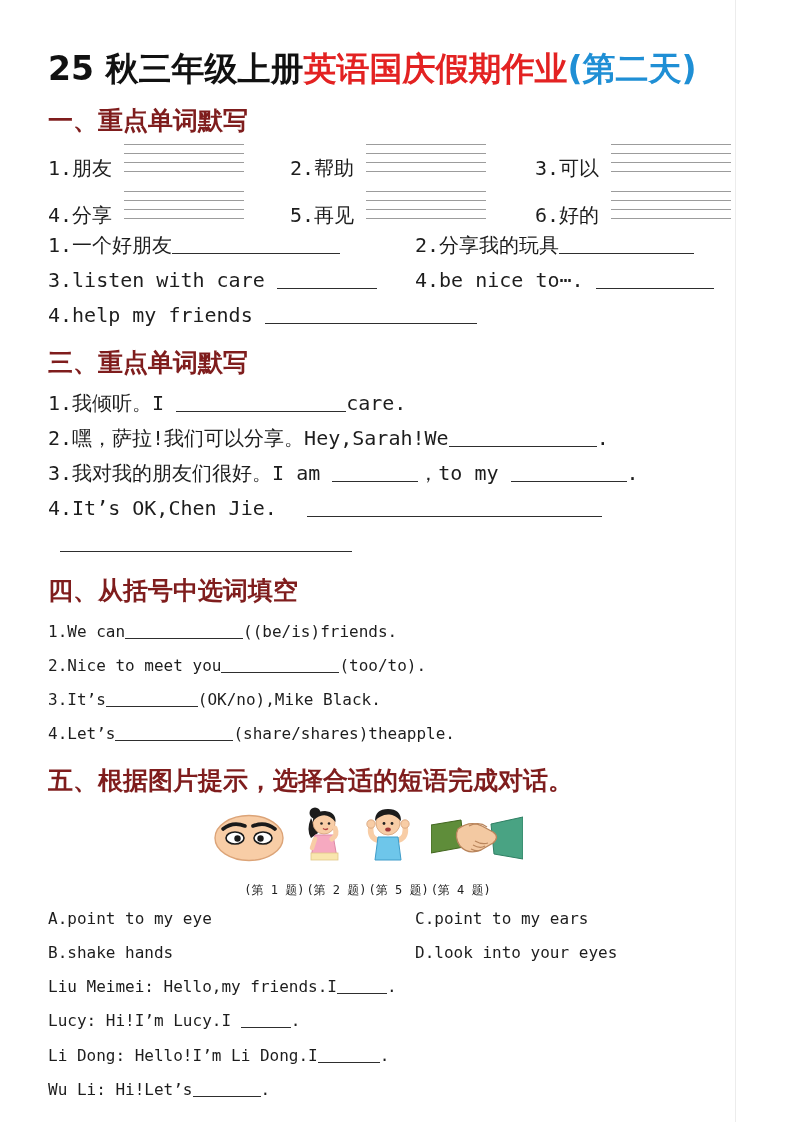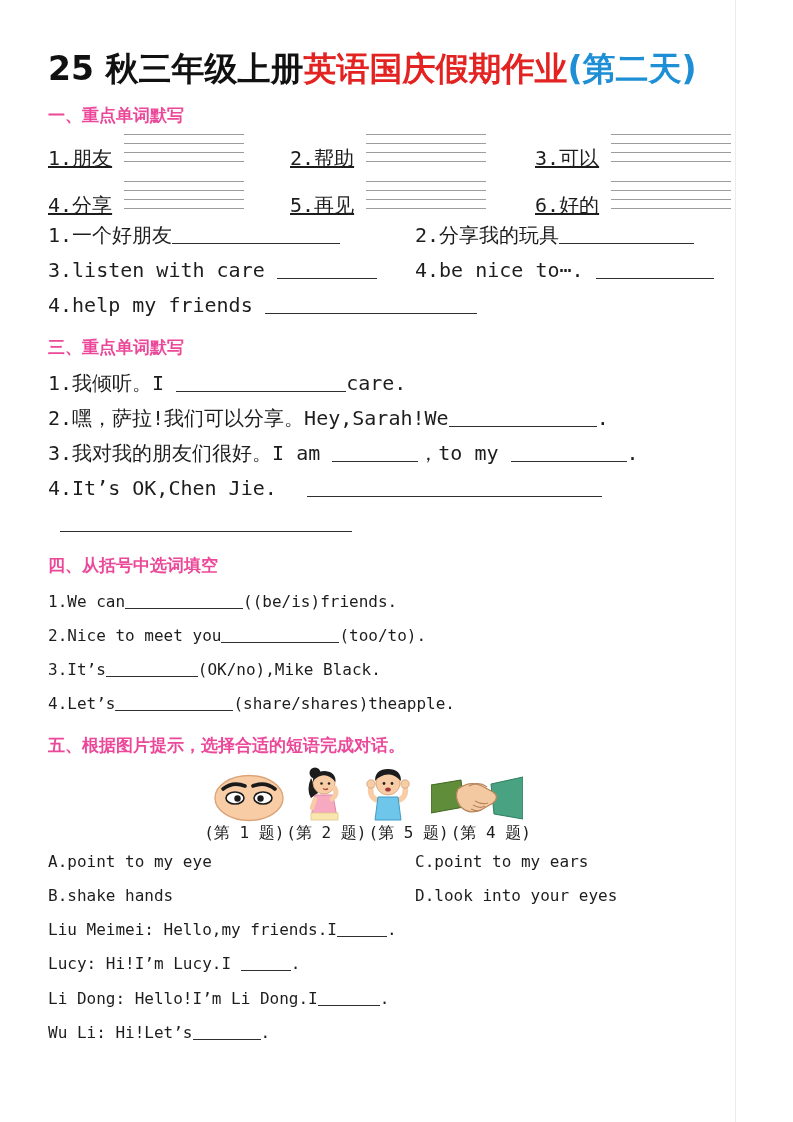--- a/index.html
+++ b/index.html
@@ -19,42 +19,42 @@
     font-family:"DejaVu Sans","Liberation Sans",sans-serif;
     font-size:33px;font-weight:bold;line-height:1.3;
     letter-spacing:0px;white-space:nowrap;
   }
   .t-black{color:#111;}
   .t-red{color:#e32222;}
   .t-blue{color:#1f8fd5;}
   h2.sec{
     margin:14px 0 8px 0;
     font-family:"DejaVu Sans","Liberation Sans",sans-serif;
-    font-size:17px;font-weight:bold;color:#ec4899;line-height:1.25;
+    font-size:25px;font-weight:bold;color:#7f1d1d;line-height:1.25;
   }
   .word-grid{
     display:grid;
     grid-template-columns:242px 245px auto;
     row-gap:10px;margin-top:4px;
   }
   .wcell{display:flex;align-items:flex-end;}
-  .wlabel{font-size:20px;line-height:26px;white-space:nowrap;text-decoration:underline;}
+  .wlabel{font-size:20px;line-height:26px;white-space:nowrap;}
   .guide{display:inline-block;width:120px;margin-left:12px;margin-bottom:1px;}
   .guide i{display:block;height:8px;border-top:1px solid #9c9c9c;}
   .line{font-size:20px;line-height:35px;white-space:nowrap;}
   .line34{font-size:16px;line-height:34px;white-space:nowrap;}
   .bl{
     display:inline-block;
     border-bottom:1.6px solid #2e2e2e;
     height:15px;vertical-align:-2px;
   }
   .two-col{display:grid;grid-template-columns:367px 1fr;}
   .opt-grid{display:grid;grid-template-columns:367px 1fr;margin-top:2px;}
   .pics{display:flex;justify-content:center;align-items:flex-end;gap:14px;margin-top:4px;height:58px;}
-  .caps{display:flex;justify-content:center;gap:2px;font-size:16px;line-height:20px;margin-top:1px;}
+  .caps{display:flex;justify-content:center;gap:2px;font-size:12px;line-height:20px;margin-top:18px;}
   .fig{display:inline-flex;align-items:flex-end;}
   svg{display:block;}
 </style>
 </head>
 <body>
 
 <div class="page">
 
   <h1 class="title"><span class="t-black">25 秋三年级上册</span><span class="t-red">英语国庆假期作业</span><span class="t-blue">(第二天)</span></h1>
 

